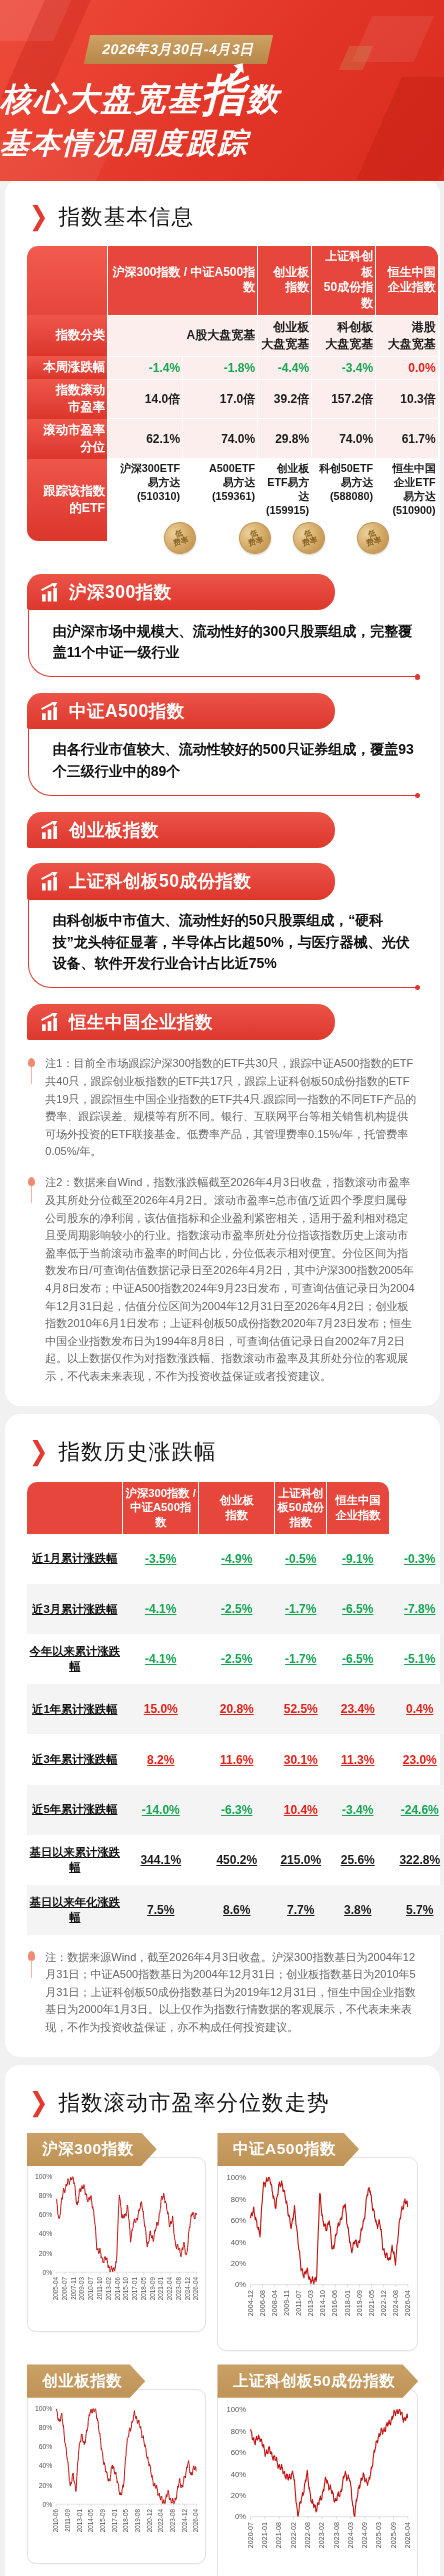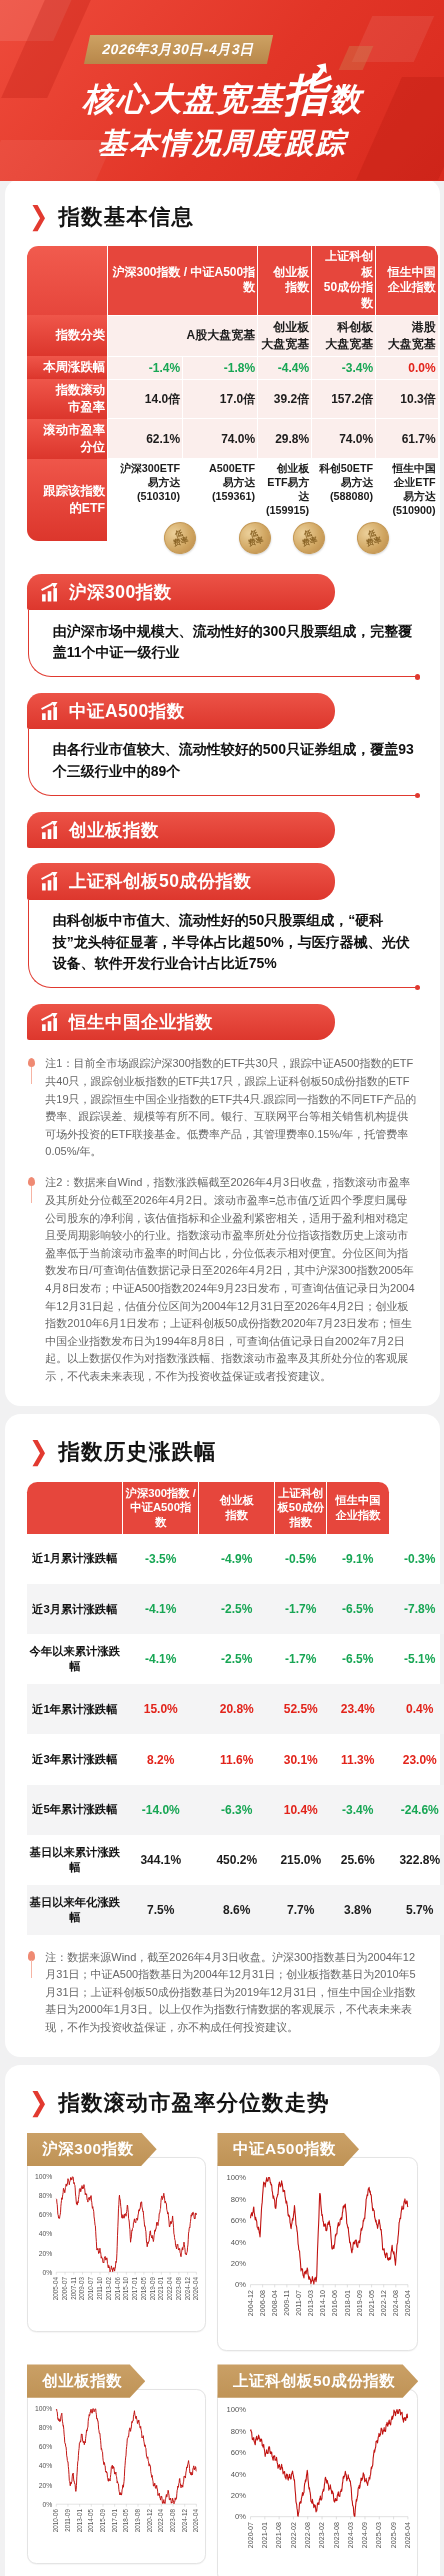--- a/index.html
+++ b/index.html
@@ -7,31 +7,31 @@
   
   .hero{position:relative;height:181px;background:linear-gradient(130deg,#ee4b3b 0%,#e23527 55%,#d92a1e 100%);overflow:hidden;}
   .hero .shape{position:absolute;transform:skewX(-24deg);}
   .s1{left:-31px;top:-20.6px;width:98px;height:62px;background:rgba(255,255,255,0.10);}
   .s2{left:31px;top:-36px;width:46px;height:134px;background:rgba(180,20,12,0.25);}
   .s3{right:20.6px;top:15.5px;width:62px;height:46px;background:rgba(255,255,255,0.08);}
   .s4{right:-15.5px;top:77px;width:82px;height:103px;background:rgba(170,18,10,0.22);}
   .s5{left:-15.5px;bottom:-31px;width:113px;height:72px;background:rgba(255,255,255,0.06);}
   .s6{right:77px;top:46px;width:24px;height:24px;background:rgba(200,140,90,0.35);}
   .date-badge{position:absolute;left:87px;top:35px;transform:skewX(-12deg);background:linear-gradient(180deg,#cda263,#b8874a);color:#fff;font-size:14px;font-weight:bold;padding:5.7px 15.5px;letter-spacing:0.5px;}
-  .hero-title{position:absolute;left:0;right:0;top:67px;text-align:center;color:#fff;font-style:italic;font-weight:900;line-height:1.25;}
+  .hero-title{position:absolute;left:0;right:0;top:67px;color:#fff;font-style:italic;font-weight:900;line-height:1.25;}
   .ht1{font-size:32px;letter-spacing:1.5px;position:relative;display:inline-block;}
   .ht1 .zhi{font-size:44px;position:relative;}
   .ht1 .arrow-icon{position:absolute;top:-13.4px;right:30px;}
   .ht2{font-size:29px;letter-spacing:2.1px;margin-top:3.1px;}
   
   .card{background:#fff;border-radius:15.5px;margin:0 5.2px 8.2px 5.2px;padding:17.5px 21.6px 20.6px 21.6px;}
   .card.first{margin-top:-2.1px;}
   .sec-head{display:flex;align-items:center;gap:10.3px;margin:5.2px 0 15.5px 2.1px;}
   .chev{color:#e23a30;font-size:23px;font-weight:900;line-height:1;transform:scaleY(1.15);}
-  .sec-title{font-size:21.6px;font-weight:700;color:#141414;letter-spacing:1px;}
+  .sec-title{font-size:21.6px;font-weight:400;color:#141414;letter-spacing:1px;}
   
   table{border-collapse:collapse;table-layout:fixed;width:100%;}
   .t1-wrap{border-radius:11.3px;overflow:visible;margin-bottom:33px;}
   .t1 th,.t1 td{border-right:1.5px solid #fff;padding:3.1px 2.1px;text-align:right;vertical-align:middle;}
   .t1 th:last-child,.t1 td:last-child{border-right:none;}
   .t1 thead th{background:#e6463c;color:#fff;font-size:12px;font-weight:bold;height:49px;line-height:1.3;}
   .t1 thead th:first-child{background:linear-gradient(180deg,#f15b4e,#e6463c);border-top-left-radius:11.3px;}
   .t1 thead th:last-child{border-top-right-radius:11.3px;}
   .t1 td.lbl{background:linear-gradient(180deg,#ef564a,#dc362c);color:#fff;font-size:12.4px;font-weight:bold;line-height:1.35;}
   .t1 tbody tr:last-child td.lbl{border-bottom-left-radius:11.3px;}
@@ -54,21 +54,21 @@
   .idx-body::after{content:"";position:absolute;right:-2.1px;bottom:-3.1px;width:5.7px;height:5.7px;border-radius:50%;background:#e0392f;}
   
   .note{position:relative;padding-left:17.5px;margin:13.4px 0 0 1px;font-size:11px;color:#666;line-height:1.6;}
   .note .pin{position:absolute;left:0;top:2.1px;width:7.7px;height:9.8px;background:#ef8a73;border-radius:50% 50% 50% 50% / 58% 58% 42% 42%;}
   .note .pin::after{content:"";position:absolute;left:3.1px;top:9.3px;width:1.5px;height:17.5px;background:#f6b4a4;}
   
   .t2 th,.t2 td{padding:3.1px 2.1px;text-align:center;vertical-align:middle;}
   .t2 thead th{background:#e6463c;color:#fff;font-size:11.3px;font-weight:bold;height:46px;line-height:1.3;border-right:1.5px solid #fff;}
   .t2 thead th:first-child{border-top-left-radius:10.3px;}
   .t2 thead th:last-child{border-top-right-radius:10.3px;border-right:none;}
-  .t2 td{font-size:12px;font-weight:bold;height:44px;}
+  .t2 td{font-size:12px;font-weight:bold;height:44px;text-decoration:underline;}
   .t2 td.lbl2{color:#111;font-size:11.3px;}
   .t2 tbody tr:nth-child(even) td{background:#f4f4f5;}
   
   .charts-grid{display:grid;grid-template-columns:1fr 1fr;column-gap:11.3px;row-gap:13.4px;margin-bottom:13.4px;}
   .chart-block{position:relative;}
   .gold-banner{position:relative;z-index:2;background:linear-gradient(180deg,#caa066,#bf9356);color:#fff;
     font-size:15.5px;font-weight:900;letter-spacing:0.5px;padding:6.2px 23px 6.2px 15.5px;width:max-content;max-width:85%;
     clip-path:polygon(0 0,calc(100% - 15.5px) 0,100% 50%,calc(100% - 15.5px) 100%,0 100%);margin-bottom:-9.3px;}
   .chart-box{border:0.5px solid #e4e4e4;border-radius:9.3px;background:#fff;padding:13.4px 2.1px 3.1px 2.1px;box-shadow:0 0.5px 1px rgba(0,0,0,0.04);}
   .chart-box svg{display:block;width:100%;height:auto;}

